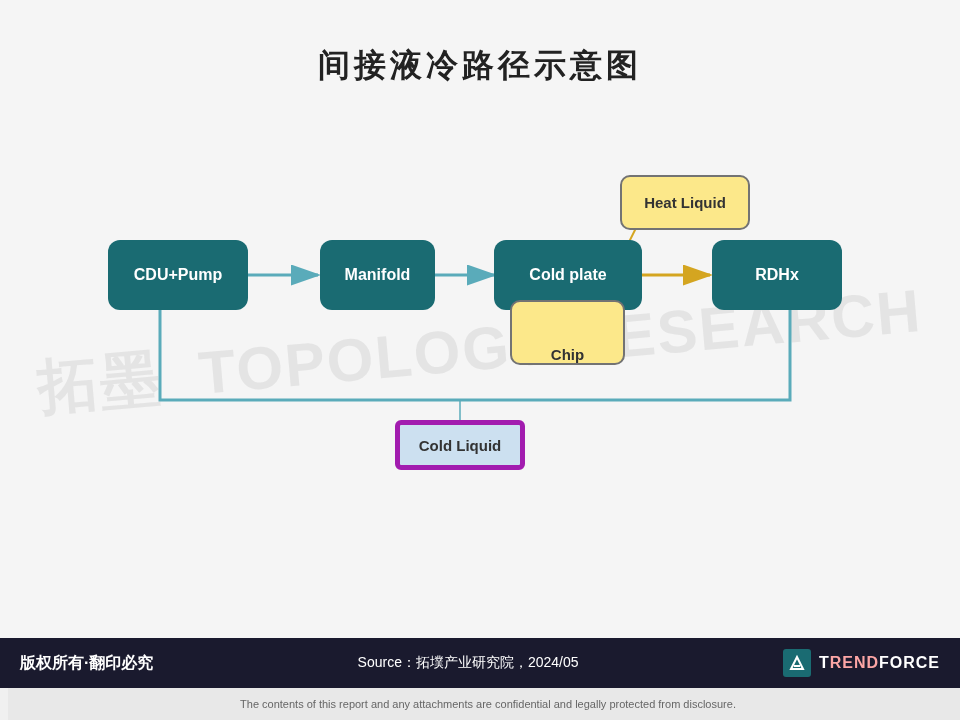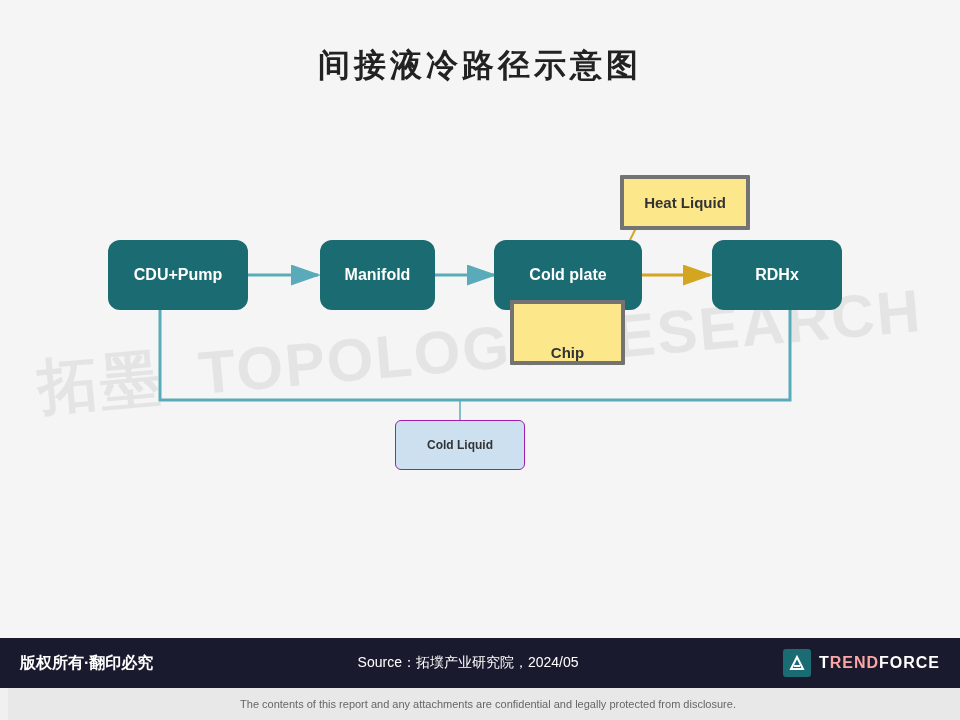--- a/index.html
+++ b/index.html
@@ -54,39 +54,39 @@
       display: flex;
       align-items: center;
       justify-content: center;
       font-size: 16px;
       font-weight: bold;
     }
     .box-light-yellow {
       position: absolute;
       background: #fce88a;
       color: #333;
-      border-radius: 1px;
+      border-radius: 10px;
       display: flex;
       align-items: center;
       justify-content: center;
       font-size: 15px;
       font-weight: bold;
-      border: 4px solid #737373;
+      border: 2px solid #737373;
     }
     .box-light-blue {
       position: absolute;
       background: #cce0f0;
       color: #333;
       border-radius: 6px;
       display: flex;
       align-items: center;
       justify-content: center;
-      font-size: 12px;
-      font-weight: bold;
-      border: 1px solid #a21caf;
+      font-size: 15px;
+      font-weight: bold;
+      border: 5px solid #a21caf;
     }
     
     .arrows-svg {
       position: absolute;
       top: 0;
       left: 0;
       width: 100%;
       height: 100%;
       pointer-events: none;
     }

